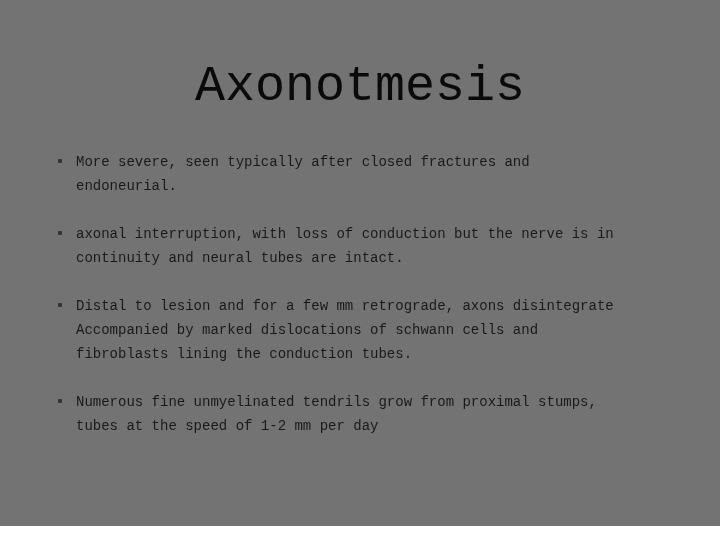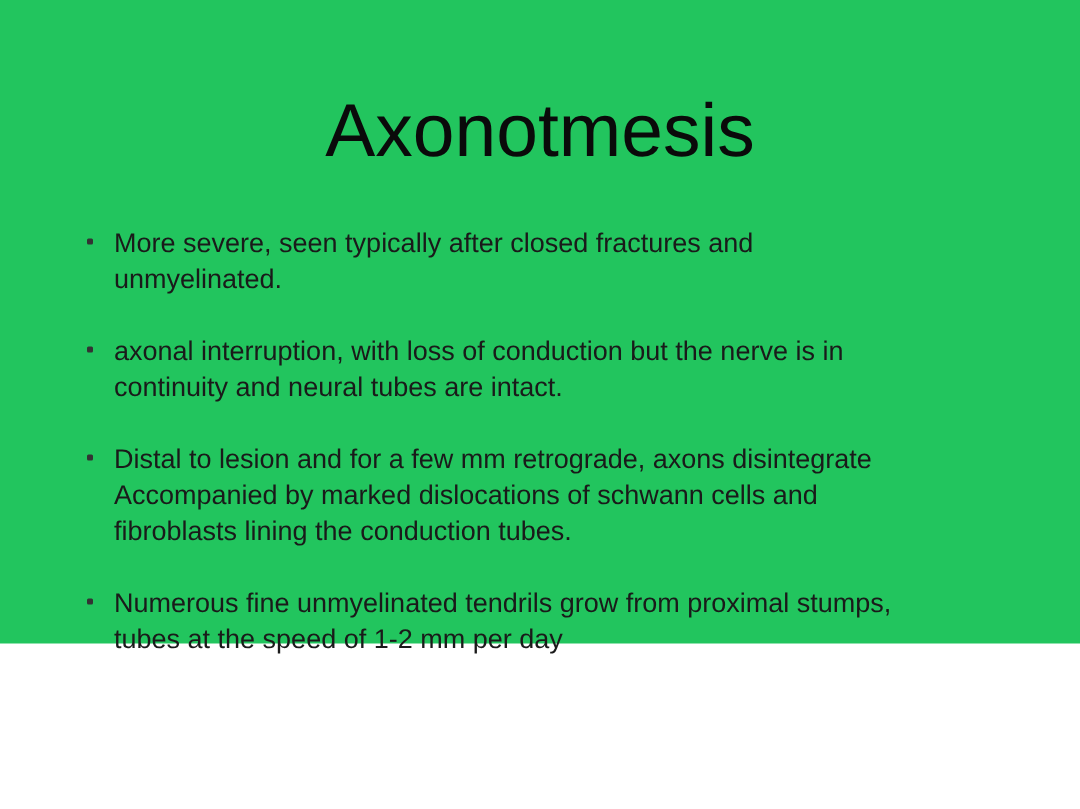--- a/index.html
+++ b/index.html
@@ -12,22 +12,23 @@
       height: 539px;
       position: relative;
       overflow: hidden;
       font-family: "Liberation Sans", sans-serif;
       color: #111111;
     }
     .slide {
       position: absolute;
       left: 0; top: 0;
       width: 720px;
-      height: 429px;
-      background: #22c55e;
+      height: 526px;
+      background: #737373;
+      font-family: Liberation Mono, monospace;
     }
     .title {
       position: absolute;
       left: 0;
       top: 52px;
       width: 720px;
       text-align: center;
       font-size: 50px;
       line-height: 70px;
       color: #0a0a0a;
@@ -38,21 +39,21 @@
       left: 55px;
       top: 150px;
       width: 650px;
       margin: 0;
       padding: 0;
       list-style: none;
     }
     .bullet-item {
       position: relative;
       padding-left: 21px;
-      font-size: 18px;
+      font-size: 14px;
       line-height: 24px;
       color: #1a1a1a;
       margin-bottom: 24px;
     }
     .bullet-item .dot {
       position: absolute;
       left: 3px;
       top: 9px;
       width: 4px;
       height: 4px;
@@ -66,21 +67,21 @@
 </head>
 <body>
 
 <div class="slide">
   <div class="title">Axonotmesis</div>
 
   <ul class="bullets">
     <li class="bullet-item">
       <span class="dot"></span>
       <span class="text">More severe, seen typically after closed fractures and</span>
-      <span class="text">unmyelinated.</span>
+      <span class="text">endoneurial.</span>
     </li>
     <li class="bullet-item">
       <span class="dot"></span>
       <span class="text">axonal interruption, with loss of conduction but the nerve is in</span>
       <span class="text">continuity and neural tubes are intact.</span>
     </li>
     <li class="bullet-item">
       <span class="dot"></span>
       <span class="text">Distal to lesion and for a few mm retrograde, axons disintegrate</span>
       <span class="text">Accompanied by marked dislocations of schwann cells and</span>

